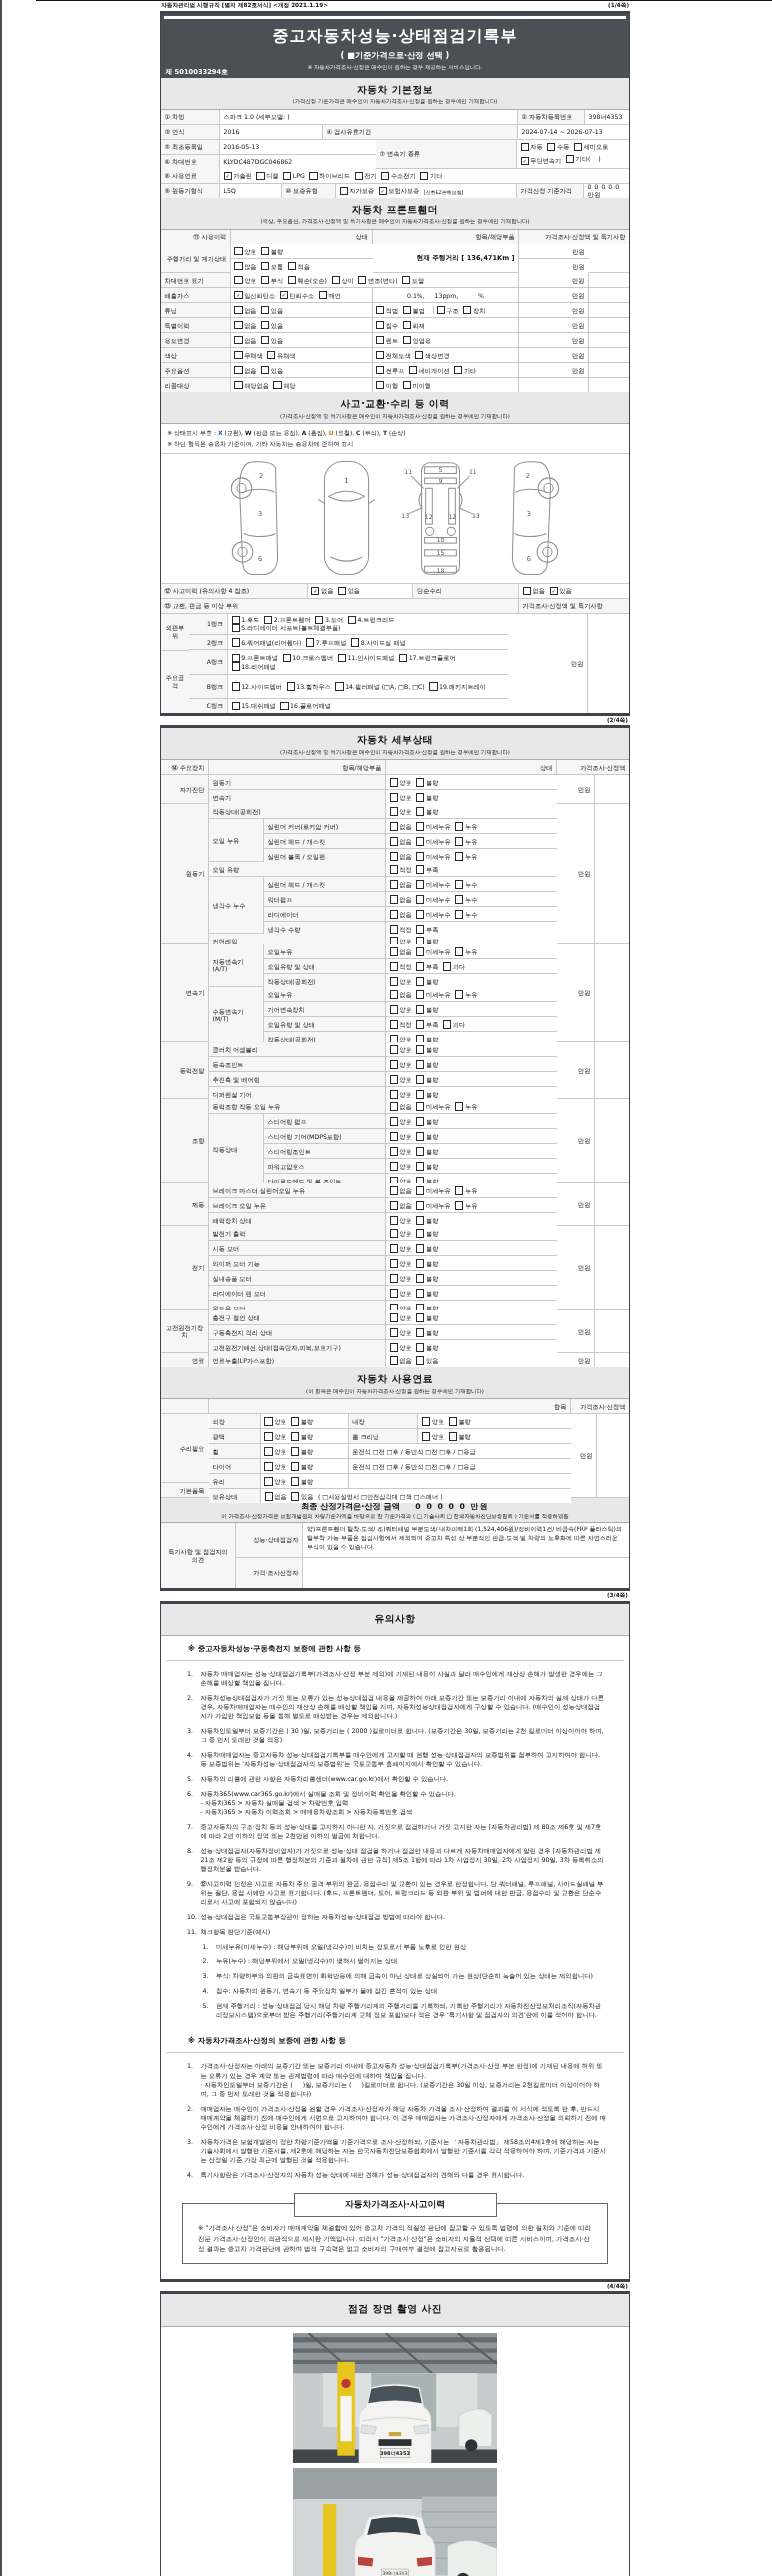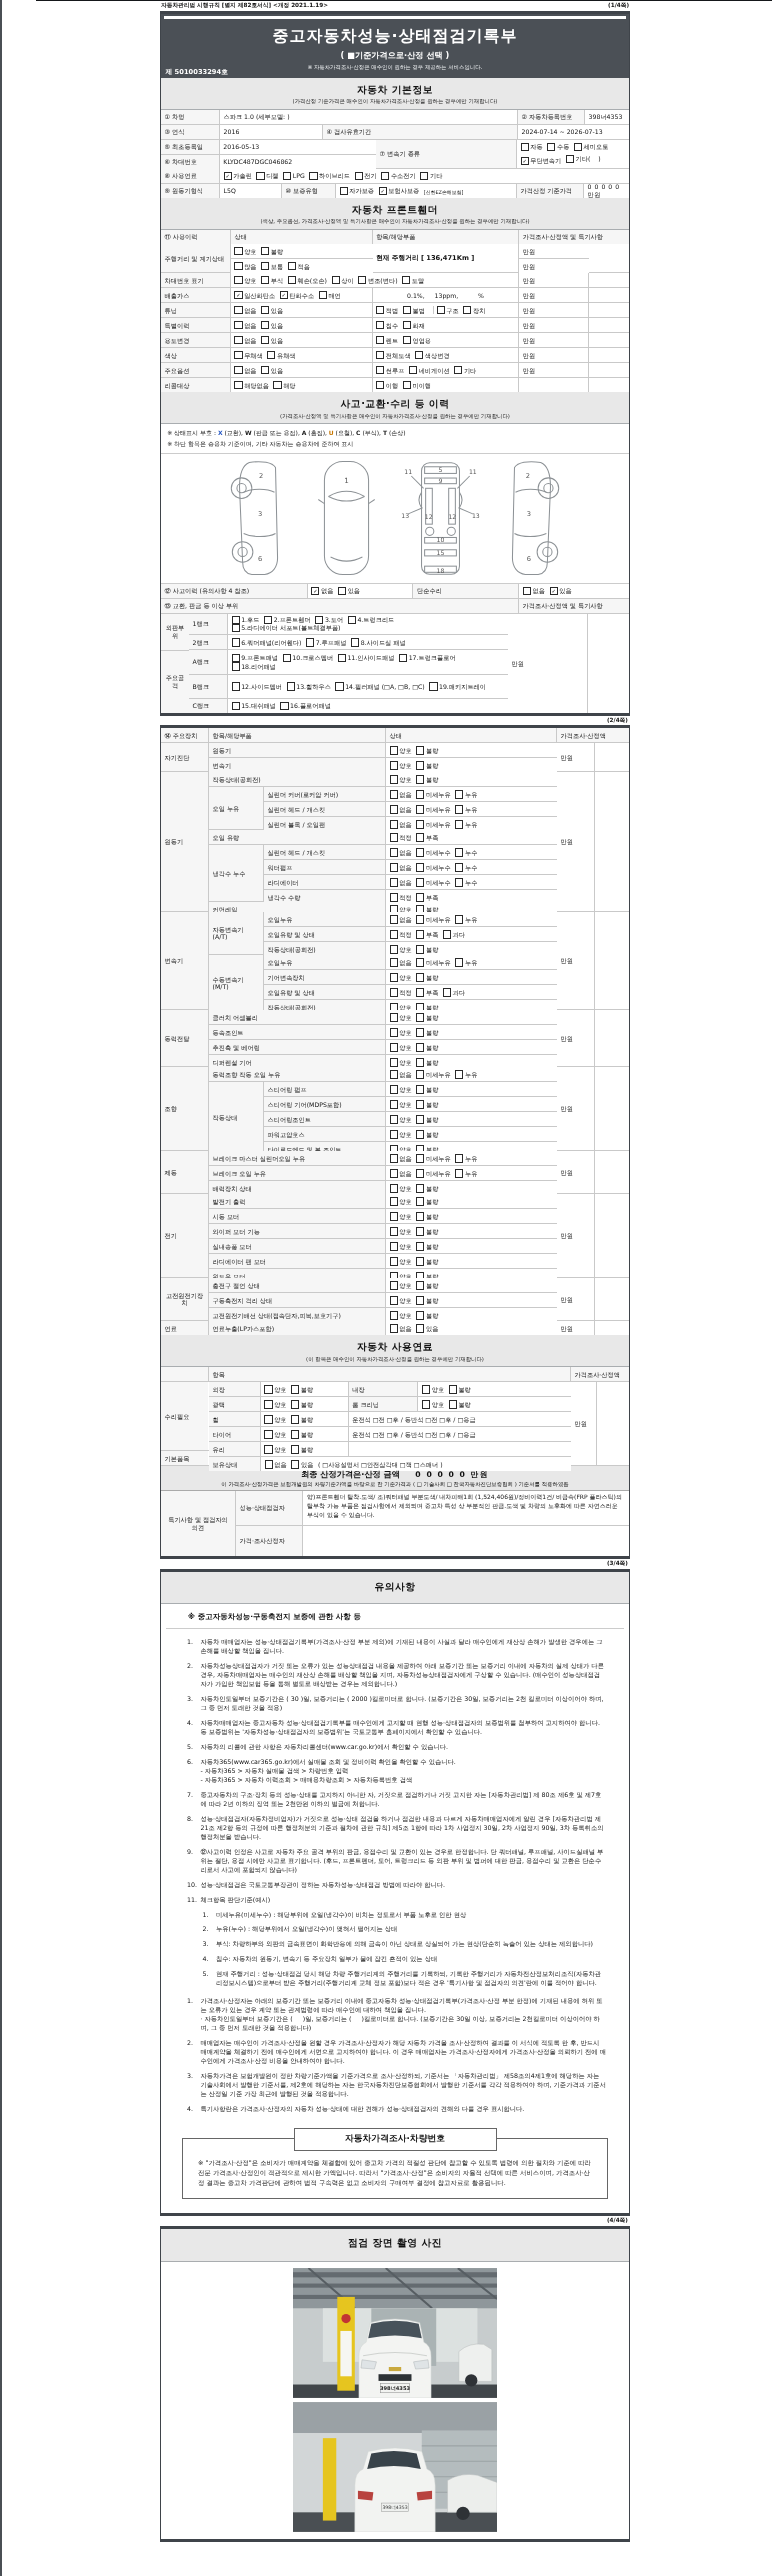--- a/index.html
+++ b/index.html
@@ -20,21 +20,21 @@
   .sechead{height:31px;background:#e8e8e8;border-bottom:0.5px solid #a9adb0;text-align:center;overflow:hidden}
   .sectitle{padding-top:5.7px;font-size:9.8px;font-weight:bold;letter-spacing:0.5px}
   .secsub{margin-top:1.5px;font-size:5.4px;color:#222}
   .r{display:flex;border-bottom:0.5px solid #c9c9c9;background:#fff}
   .stack{display:flex;flex-direction:column}
   .stack > .r:last-child{border-bottom:none}
   .c{box-sizing:border-box;border-right:0.5px solid #c9c9c9;min-height:14px;display:flex;
      align-items:center;padding:0 3.6px;font-size:6.2px;overflow:hidden;line-height:1.25}
   .c.last{border-right:none}
   .lab{background:#f6f6f6}
-  .ctr{justify-content:flex-start;text-align:center}
+  .ctr{justify-content:flex-end;text-align:center}
   .wrap{flex-wrap:wrap;align-content:center;padding-top:1px;padding-bottom:1px}
   .cb{display:inline-flex;align-items:center;justify-content:center;width:6.2px;height:6.2px;
       border:0.8px solid #2a2a2a;background:#fff;font-size:5.2px;font-weight:bold;margin-right:1.5px;flex:none}
   .opt{display:inline-flex;align-items:center;margin-right:4.6px;white-space:nowrap}
   .legendbox{padding:4.1px 6.2px;font-size:6px;line-height:1.7;border-bottom:0.5px solid #ccc}
   .diagrams{display:flex;justify-content:center;align-items:center;gap:14.4px;height:129px;border-bottom:0.5px solid #ccc}
   .finalrow{background:#e8e8e8;border-bottom:0.5px solid #aaa;text-align:center;padding:2.6px 0 2.1px}
   .flabel{font-size:8.2px;font-weight:bold;margin-right:13.4px}
   .fval{font-size:7.7px;font-weight:bold;letter-spacing:1.5px}
   .fnote{font-size:5.4px;margin-top:1px}
@@ -678,20 +678,24 @@
             </div>
           </div>
     <div class="c ctr" style="width:80px;">만원</div>
           <div class="c last" style="width:40px;"></div>
   </div>
       </div>
   </section>
   <div class="mark">(2/4쪽)</div>
 
   <section class="block" id="p2">
+    <div class="sechead">
+      <div class="sectitle">자동차 세부상태</div>
+      <div class="secsub">(가격조사·산정액 및 특기사항은 매수인이 자동차가격조사·산정을 원하는 경우에만 기재합니다)</div>
+    </div>
     <div id="detail-table">
         <div class="r" style="height:14px">
           <div class="c lab ctr" style="width:48px;">⑭ 주요장치</div>
           <div class="c lab ctr" style="width:177px;">항목/해당부품</div>
           <div class="c lab ctr" style="width:171px;">상태</div>
           <div class="c lab ctr last" style="width:72px;">가격조사·산정액</div>
         </div>
         <div class="r" style="height:28px;">
           <div class="c lab ctr wrap" style="width:48px;">자기진단</div>
           <div class="stack" style="width:348px">
@@ -1601,41 +1605,42 @@
           <div class="ni">
             <span class="nn">4.</span>
             <span class="nt">침수: 자동차의 원동기, 변속기 등 주요장치 일부가 물에 잠긴 흔적이 있는 상태</span>
           </div>
           <div class="ni">
             <span class="nn">5.</span>
             <span class="nt">현재 주행거리 : 성능·상태점검 당시 해당 차량 주행거리계의 주행거리를 기록하되, 기록한 주행거리가 자동차전산정보처리조직(자동차관리정보시스템)으로부터 받은 주행거리(주행거리계 교체 정보 포함)보다 적은 경우 '특기사항 및 점검자의 의견'란에 이를 적어야 합니다.</span>
           </div>
         </div>
       </div>
+    <div class="nh">※ 자동차가격조사·산정의 보증에 관한 사항 등</div>
     <div class="nbody" id="notice-2">
         <div class="ni">
           <span class="nn">1.</span>
           <span class="nt">가격조사·산정자는 아래의 보증기간 또는 보증거리 이내에 중고자동차 성능·상태점검기록부(가격조사·산정 부분 한정)에 기재된 내용에 허위 또는 오류가 있는 경우 계약 또는 관계법령에 따라 매수인에 대하여 책임을 집니다.
 · 자동차인도일부터 보증기간은 (&nbsp;&nbsp;&nbsp;&nbsp;&nbsp;)일, 보증거리는 (&nbsp;&nbsp;&nbsp;&nbsp;&nbsp;)킬로미터로 합니다. (보증기간은 30일 이상, 보증거리는 2천킬로미터 이상이어야 하며, 그 중 먼저 도래한 것을 적용합니다)</span>
         </div>
         <div class="ni">
           <span class="nn">2.</span>
           <span class="nt">매매업자는 매수인이 가격조사·산정을 원할 경우 가격조사·산정자가 해당 자동차 가격을 조사·산정하여 결과를 이 서식에 적도록 한 후, 반드시 매매계약을 체결하기 전에 매수인에게 서면으로 고지하여야 합니다. 이 경우 매매업자는 가격조사·산정자에게 가격조사·산정을 의뢰하기 전에 매수인에게 가격조사·산정 비용을 안내하여야 합니다.</span>
         </div>
         <div class="ni">
           <span class="nn">3.</span>
           <span class="nt">자동차가격은 보험개발원이 정한 차량기준가액을 기준가격으로 조사·산정하되, 기준서는 「자동차관리법」 제58조의4제1호에 해당하는 자는 기술사회에서 발행한 기준서를, 제2호에 해당하는 자는 한국자동차진단보증협회에서 발행한 기준서를 각각 적용하여야 하며, 기준가격과 기준서는 산정일 기준 가장 최근에 발행된 것을 적용합니다.</span>
         </div>
         <div class="ni">
           <span class="nn">4.</span>
           <span class="nt">특기사항란은 가격조사·산정자의 자동차 성능·상태에 대한 견해가 성능·상태점검자의 견해와 다를 경우 표시합니다.</span>
         </div>
       </div>
     <div class="defbox">
-      <div class="deftitle">자동차가격조사·차량번호</div>
+      <div class="deftitle">자동차가격조사·사고이력</div>
       <div class="deftext">※ "가격조사·산정"은 소비자가 매매계약을 체결함에 있어 중고차 가격의 적절성 판단에 참고할 수 있도록 법령에 의한 절차와 기준에 따라 전문 가격조사·산정인이 객관적으로 제시한 가액입니다. 따라서 "가격조사·산정"은 소비자의 자율적 선택에 따른 서비스이며, 가격조사·산정 결과는 중고차 가격판단에 관하여 법적 구속력은 없고 소비자의 구매여부 결정에 참고자료로 활용됩니다.</div>
     </div>
   </section>
   <div class="mark">(4/4쪽)</div>
 
   <section class="block" id="p4">
     <div class="sechead" style="height:32px">
       <div class="sectitle" style="padding-top:8.8px">점검 장면 촬영 사진</div>
     </div>
     <div class="pharea" id="photo-area">

